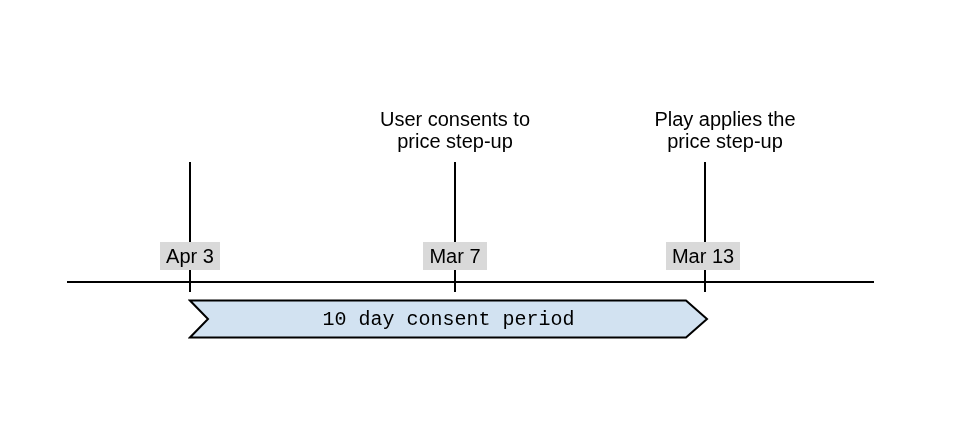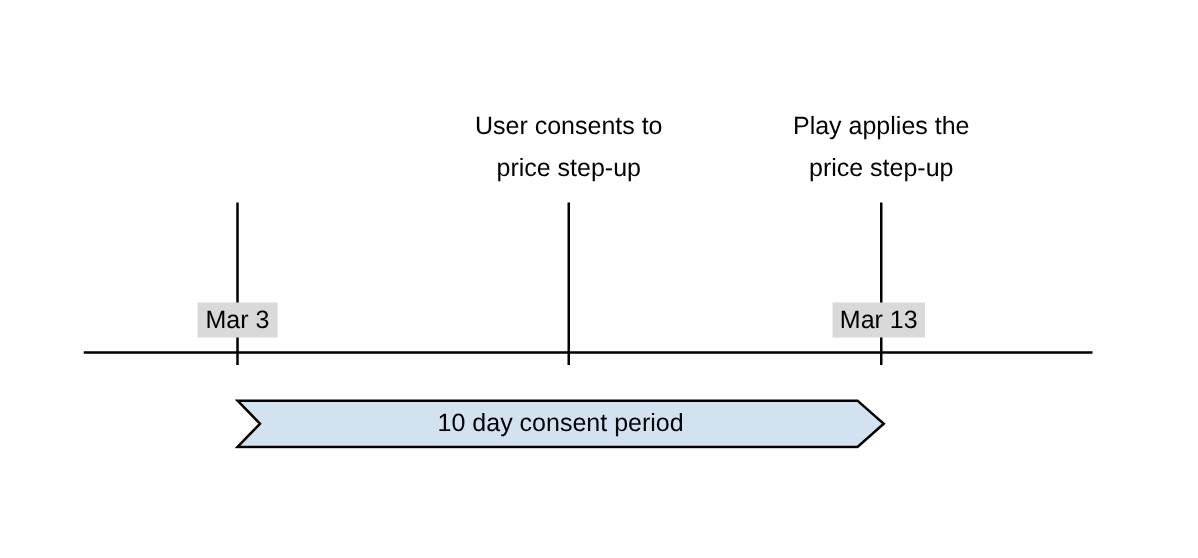--- a/index.html
+++ b/index.html
@@ -11,21 +11,21 @@
     overflow: hidden;
     font-family: "Liberation Sans", sans-serif;
     color: var(--text-color, #000000);
   }
   .event-title {
     position: absolute;
     bottom: 294px;
     width: 300px;
     text-align: center;
     font-size: 20px;
-    line-height: 34px;
+    line-height: 22px;
     white-space: pre-line;
   }
   .tick {
     position: absolute;
     top: 162px;
     width: 2px;
     height: 130px;
     background: var(--line-color, #000000);
   }
   .axis {
@@ -45,23 +45,24 @@
   }
   .date-badge {
     background: var(--date-bg, #d9d9d9);
     font-size: 20px;
     line-height: 28px;
     padding: 0 6px;
   }
   .banner {
     position: absolute;
     left: 188px;
-    top: 319px;
+    top: 299px;
     width: 521px;
     height: 40px;
+    font-family: Liberation Mono, monospace;
   }
   .banner svg { position: absolute; left: 0; top: 0; }
   .banner polygon {
     fill: var(--banner-fill, #d2e2f1);
     stroke: var(--line-color, #000000);
     stroke-width: 2;
     stroke-linejoin: miter;
   }
   .banner-label {
     position: absolute;
@@ -76,28 +77,31 @@
 <body>
 
 <div class="canvas">
 
   <div class="tick" style="left:189px"></div>
 
   <div class="event-title" style="left:305px">User consents to
 price step-up</div>
   <div class="tick" style="left:454px"></div>
 
-  <div class="event-title" style="left:555px">Play applies the
+  <div class="event-title" style="left:575px">Play applies the
 price step-up</div>
   <div class="tick" style="left:704px"></div>
 
   <div class="axis"></div>
 
   <div class="date-badge-wrap" style="left:110px">
-    <span class="date-badge">Mar 3</span>
+    <span class="date-badge">Apr 3</span>
+  </div>
+  <div class="date-badge-wrap" style="left:375px">
+    <span class="date-badge">Mar 7</span>
   </div>
   <div class="date-badge-wrap" style="left:623px">
     <span class="date-badge">Mar 13</span>
   </div>
 
   <div class="banner">
     <svg width="521" height="40" viewBox="0 0 521 40">
       <polygon points="2,1.5 498,1.5 519,20 498,38.5 2,38.5 20,20"></polygon>
     </svg>
     <div class="banner-label">10 day consent period</div>

